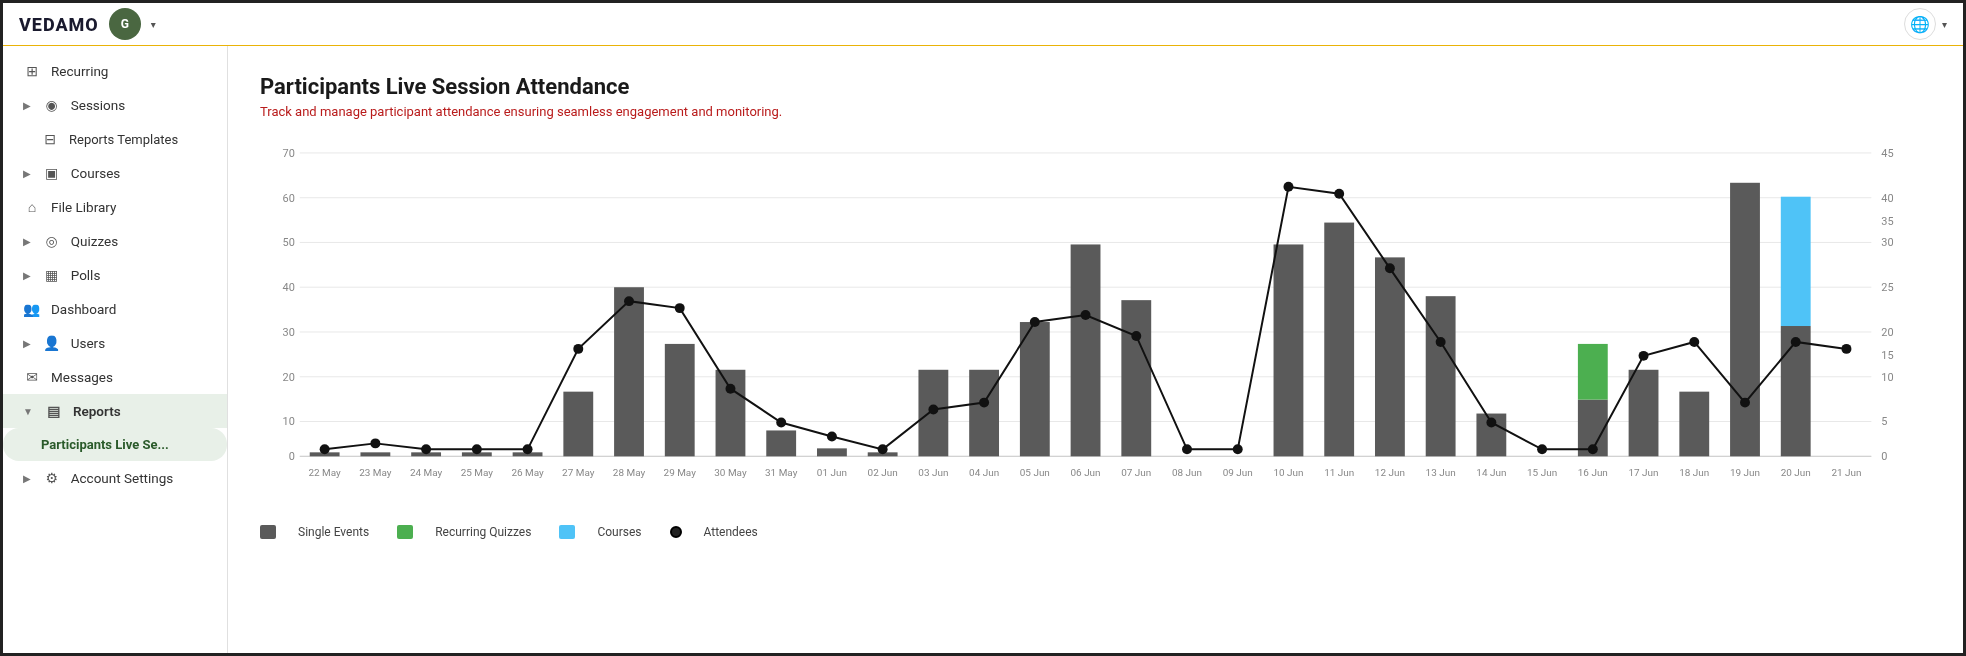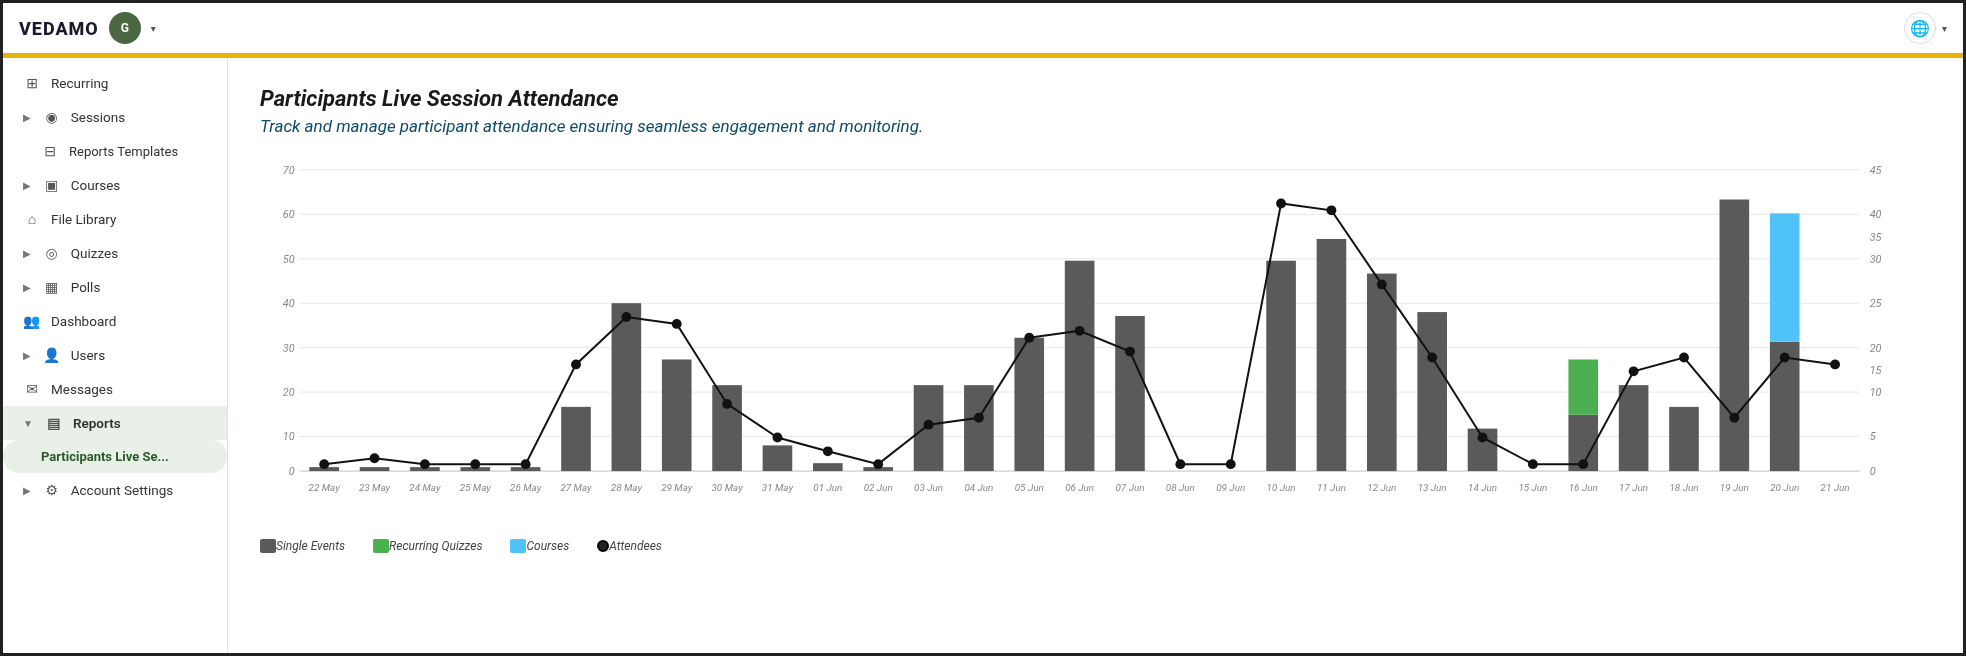--- a/index.html
+++ b/index.html
@@ -1,22 +1,22 @@
 <!DOCTYPE html>
 <html><head>
   <meta charset="utf-8">
   <style>
     * { box-sizing: border-box; margin: 0; padding: 0; }
     body { font-family: -apple-system, BlinkMacSystemFont, 'Segoe UI', Roboto, sans-serif; background: #fff; display: flex; flex-direction: column; height: 656px; width: 1966px; border: 3px solid #222; overflow: hidden; }
     
     
     .navbar {
-      height: 55px;
+      height: 43px;
       background: #fff;
-      border-bottom: 5px solid #eab308;
+      border-bottom: 1px solid #eab308;
       display: flex;
       justify-content: space-between;
       padding: 0 16px;
       flex-shrink: 0;
     }
     .navbar-left {
       display: flex;
       align-items: center;
       gap: 10px;
     }
@@ -73,34 +73,33 @@
     }
     .sidebar-item.active { background: #e8f0e8; font-weight: 600; }
     .sidebar-item.sub-item { padding-left: 38px; font-size: 13px; }
     .sidebar-item.sub-item.active-sub { background: #e8f0e8; font-weight: 700; color: #2a5a2a; border-radius: 16px; }
     .sidebar-icon { font-size: 14px; color: #555; width: 18px; text-align: center; }
     .sidebar-arrow { font-size: 10px; color: #777; margin-right: 2px; }
 
     
     .content {
       flex: 1;
-      padding: 28px 44px 20px 32px;
+      padding: 28px 32px 20px 32px;
       overflow-y: auto;
       background: #fff;
-      font-style: italic;
     }
     .page-title {
       font-size: 22px;
       font-weight: 700;
       color: #1a1a1a;
       margin-bottom: 5px;
     }
     .page-subtitle {
-      font-size: 17px;
-      color: #0c4a6e;
+      font-size: 13px;
+      color: #b91c1c;
       margin-bottom: 24px;
     }
 
     
     .chart-container {
       width: 100%;
       position: relative;
     }
     svg.chart {
       width: 100%;
@@ -108,21 +107,21 @@
     }
 
     
     .legend {
       display: flex;
       gap: 28px;
       margin-top: 10px;
       align-items: center;
     }
     .legend-item {
-      display: flex; align-items: center; gap: 0; font-size: 12px; color: #444;
+      display: flex; align-items: center; gap: 22px; font-size: 12px; color: #444;
     }
     .legend-box {
       width: 16px; height: 14px; border-radius: 2px;
     }
     .legend-dot {
       width: 12px; height: 12px; border-radius: 50%; background: #222;
       border: 2px solid #000;
     }
   </style>
 </head>

